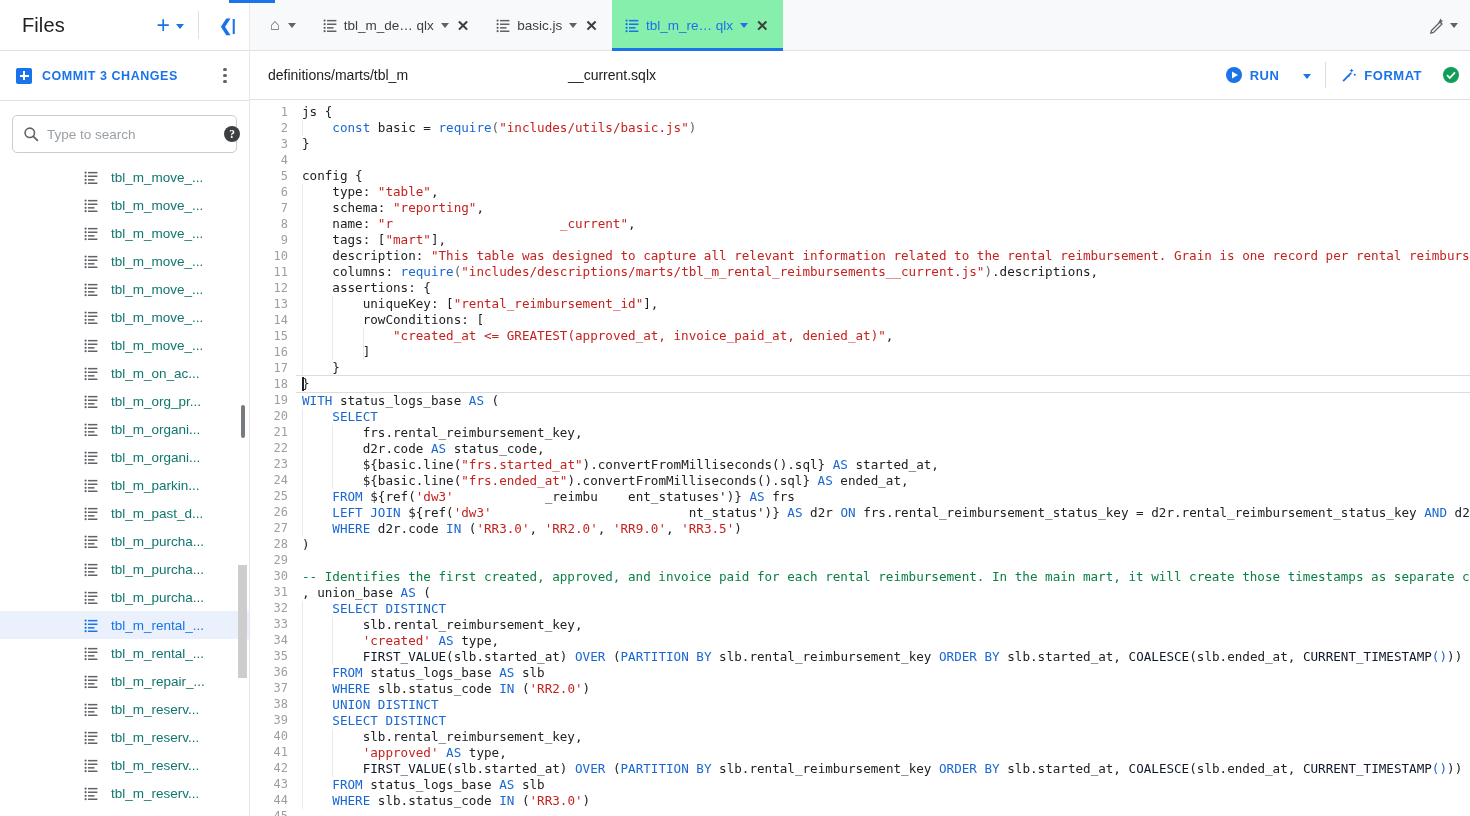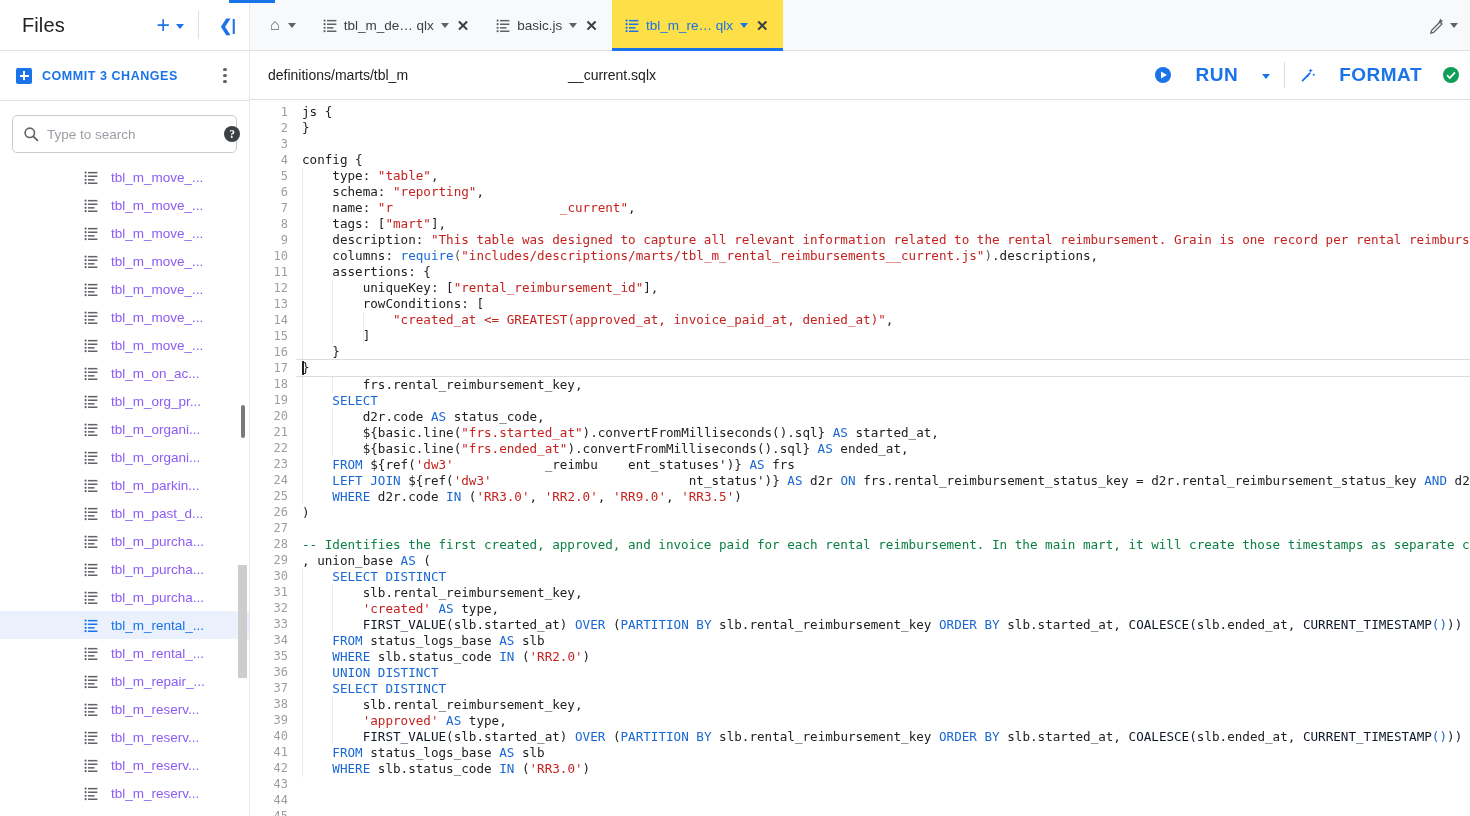--- a/index.html
+++ b/index.html
@@ -90,21 +90,21 @@
     color: #fff; font-size: 11.5px; font-weight: 700; line-height: 16px;
     text-align: center; flex: 0 0 16px; cursor: pointer; font-family: "Liberation Serif", serif;
   }
 
   .sb-list {
     flex: 1 1 auto; overflow: hidden; position: relative;
     padding-top: 0px;
   }
   .file-row {
     height: 28px; display: flex; align-items: center;
-    padding-left: 84px; cursor: pointer; font-size: 13.5px; color: #8b5cf6;
+    padding-left: 84px; cursor: pointer; font-size: 13.5px; color: #0f766e;
   }
   .file-row.sel { background: #eaf1fd; color: #1a73e8; }
   .file-row .fi { width: 15px; height: 15px; flex: 0 0 15px; margin-right: 12px; }
   .file-row .nm { white-space: nowrap; overflow: hidden; }
   
   .sb-scroll-a {
     position: absolute; left: 241px; top: 405px; width: 4px; height: 33px;
     background: #5f6368; border-radius: 2px; opacity: .85;
   }
   .sb-scroll-b {
@@ -129,21 +129,21 @@
   .home-glyph { font-size: 16px; color: #5f6368; }
   .caret-gray {
     width: 0; height: 0; border-left: 4.5px solid transparent;
     border-right: 4.5px solid transparent; border-top: 5px solid #5f6368;
   }
   .tab {
     display: flex; align-items: center; gap: 7px; padding: 0 13px; cursor: pointer;
     font-size: 13.5px; color: #3c4043; position: relative; white-space: nowrap;
   }
   .tab .fi { width: 14px; height: 14px; flex: 0 0 14px; }
-  .tab.active { background: #fde047; color: #1a73e8; }
+  .tab.active { background: #86efac; color: #1a73e8; }
   .tab.active::after {
     content: ''; position: absolute; left: 0; right: 0; bottom: -1px; height: 3px; background: #1a73e8;
   }
   .tab .x { font-size: 15px; color: #3c4043; line-height: 1; padding: 2px 1px; font-weight: 600; cursor: pointer; }
   .tab.active .x { color: #3c4043; }
   .tabbar-spacer { flex: 1 1 auto; }
   .tabbar-right { display: flex; align-items: center; gap: 3px; padding: 0 12px 0 0; }
   .magic-icon { width: 20px; height: 20px; }
 
   .toolbar {
@@ -151,22 +151,22 @@
     border-bottom: 1px solid #e0e0e0; display: flex; align-items: center;
     padding: 0 10px 0 18px; position: relative;
   }
   .path-wrap { display: flex; align-items: center; font-size: 14px; color: #202124; position: relative; }
   .path-redact {
     display: inline-block; width: 160px; height: 17px; background: #fff;
     vertical-align: middle;
   }
   .tb-spacer { flex: 1 1 auto; }
   .tb-btn {
-    display: flex; align-items: center; gap: 23px; color: #1a73e8;
-    font-size: 19px; font-weight: 600; letter-spacing: .5px; cursor: pointer;
+    display: flex; align-items: center; gap: 7px; color: #1a73e8;
+    font-size: 13px; font-weight: 600; letter-spacing: .5px; cursor: pointer;
     padding: 6px 10px; border-radius: 4px;
   }
   .play-ico { width: 18px; height: 18px; flex: 0 0 18px; }
   .tb-caret-btn { padding: 6px 10px; cursor: pointer; display: flex; align-items: center; }
   .tb-div { width: 1px; height: 26px; background: #dadce0; margin: 0 4px; }
   .wand-ico { width: 17px; height: 17px; flex: 0 0 17px; }
   .green-ico { width: 18px; height: 18px; flex: 0 0 18px; margin-left: 10px; }
 
   
   .editor {
@@ -712,38 +712,40 @@
           <div class="ln">39</div>
           <div class="ln">40</div>
           <div class="ln">41</div>
           <div class="ln">42</div>
           <div class="ln">43</div>
           <div class="ln">44</div>
           <div class="ln">45</div>
         </div>
       <div class="code-area" id="code-area">
           <div class="code-line"><span class="t">js {</span></div>
+          <div class="code-line"><span class="ig" style="left: 6px;"></span><span class="t">    </span><span class="k">const</span><span class="t"> basic </span><span class="t">=</span><span class="t"> </span><span class="k">require</span><span class="p">(</span><span class="s">"includes/utils/basic.js"</span><span class="p">)</span></div>
           <div class="code-line"><span class="t">}</span></div>
           <div class="code-line"></div>
           <div class="code-line"><span class="t">config {</span></div>
           <div class="code-line"><span class="ig" style="left: 6px;"></span><span class="t">    type: </span><span class="s">"table"</span><span class="t">,</span></div>
           <div class="code-line"><span class="ig" style="left: 6px;"></span><span class="t">    schema: </span><span class="s">"reporting"</span><span class="t">,</span></div>
           <div class="code-line"><span class="ig" style="left: 6px;"></span><span class="t">    name: </span><span class="s">"r                     __current"</span><span class="t">,</span><span class="redact" style="position: absolute; left: 96.96px; top: 1px; width: 166.76px;"></span></div>
           <div class="code-line"><span class="ig" style="left: 6px;"></span><span class="t">    tags: [</span><span class="s">"mart"</span><span class="t">],</span></div>
           <div class="code-line"><span class="ig" style="left: 6px;"></span><span class="t">    description: </span><span class="s">"This table was designed to capture all relevant information related to the rental reimbursement. Grain is one record per rental reimbursement."</span></div>
           <div class="code-line"><span class="ig" style="left: 6px;"></span><span class="t">    columns: </span><span class="k">require</span><span class="p">(</span><span class="s">"includes/descriptions/marts/tbl_m_rental_reimbursements__current.js"</span><span class="p">)</span><span class="t">.descriptions,</span></div>
           <div class="code-line"><span class="ig" style="left: 6px;"></span><span class="t">    assertions: {</span></div>
           <div class="code-line"><span class="ig" style="left: 6px;"></span><span class="ig" style="left: 36.32px;"></span><span class="t">        uniqueKey: [</span><span class="s">"rental_reimbursement_id"</span><span class="t">],</span></div>
           <div class="code-line"><span class="ig" style="left: 6px;"></span><span class="ig" style="left: 36.32px;"></span><span class="t">        rowConditions: [</span></div>
           <div class="code-line"><span class="ig" style="left: 6px;"></span><span class="ig" style="left: 36.32px;"></span><span class="ig" style="left: 66.64px;"></span><span class="t">            </span><span class="s">"created_at &lt;= GREATEST(approved_at, invoice_paid_at, denied_at)"</span><span class="t">,</span></div>
           <div class="code-line"><span class="ig" style="left: 6px;"></span><span class="ig" style="left: 36.32px;"></span><span class="ig" style="left: 66.64px;"></span><span class="t">        ]</span></div>
           <div class="code-line"><span class="ig" style="left: 6px;"></span><span class="t">    }</span></div>
           <div class="code-line current"><span class="t">}</span><span class="caret"></span></div>
+          <div class="code-line"><span class="k">WITH</span><span class="t"> status_logs_base </span><span class="k">AS</span><span class="t"> (</span></div>
+          <div class="code-line"><span class="ig" style="left: 6px;"></span><span class="t">    </span><span class="k">SELECT</span></div>
           <div class="code-line"><span class="ig" style="left: 6px;"></span><span class="ig" style="left: 36.32px;"></span><span class="t">        frs.rental_reimbursement_key,</span></div>
-          <div class="code-line"><span class="ig" style="left: 6px;"></span><span class="t">    </span><span class="k">SELECT</span></div>
           <div class="code-line"><span class="ig" style="left: 6px;"></span><span class="ig" style="left: 36.32px;"></span><span class="t">        d2r.code </span><span class="k">AS</span><span class="t"> status_code,</span></div>
           <div class="code-line"><span class="ig" style="left: 6px;"></span><span class="ig" style="left: 36.32px;"></span><span class="t">        ${basic.line(</span><span class="s">"frs.started_at"</span><span class="t">).convertFromMilliseconds().sql} </span><span class="k">AS</span><span class="t"> started_at,</span></div>
           <div class="code-line"><span class="ig" style="left: 6px;"></span><span class="ig" style="left: 36.32px;"></span><span class="t">        ${basic.line(</span><span class="s">"frs.ended_at"</span><span class="t">).convertFromMilliseconds().sql} </span><span class="k">AS</span><span class="t"> ended_at,</span></div>
           <div class="code-line"><span class="ig" style="left: 6px;"></span><span class="t">    </span><span class="k">FROM</span><span class="t"> ${ref(</span><span class="s">'dw3'</span><span class="t">,           _reimbu    ent_statuses')} </span><span class="k">AS</span><span class="t"> frs</span><span class="redact" style="position: absolute; left: 157.6px; top: 1px; width: 90.96px;"></span></div>
           <div class="code-line"><span class="ig" style="left: 6px;"></span><span class="t">    </span><span class="k">LEFT JOIN</span><span class="t"> ${ref(</span><span class="s">'dw3'</span><span class="t">,            r            nt_status')} </span><span class="k">AS</span><span class="t"> d2r </span><span class="k">ON</span><span class="t"> frs.rental_reimbursement_status_key = d2r.rental_reimbursement_status_key </span><span class="k">AND</span><span class="t"> d2r.record_o</span><span class="redact" style="position: absolute; left: 195.5px; top: 1px; width: 106.12px;"></span></div>
           <div class="code-line"><span class="ig" style="left: 6px;"></span><span class="t">    </span><span class="k">WHERE</span><span class="t"> d2r.code </span><span class="k">IN</span><span class="t"> (</span><span class="s">'RR3.0'</span><span class="t">, </span><span class="s">'RR2.0'</span><span class="t">, </span><span class="s">'RR9.0'</span><span class="t">, </span><span class="s">'RR3.5'</span><span class="t">)</span></div>
           <div class="code-line"><span class="t">)</span></div>
           <div class="code-line"></div>
           <div class="code-line"><span class="cm">-- Identifies the first created, approved, and invoice paid for each rental reimbursement. In the main mart, it will create those timestamps as separate columns.</span></div>
           <div class="code-line"><span class="t">, union_base </span><span class="k">AS</span><span class="t"> (</span></div>

